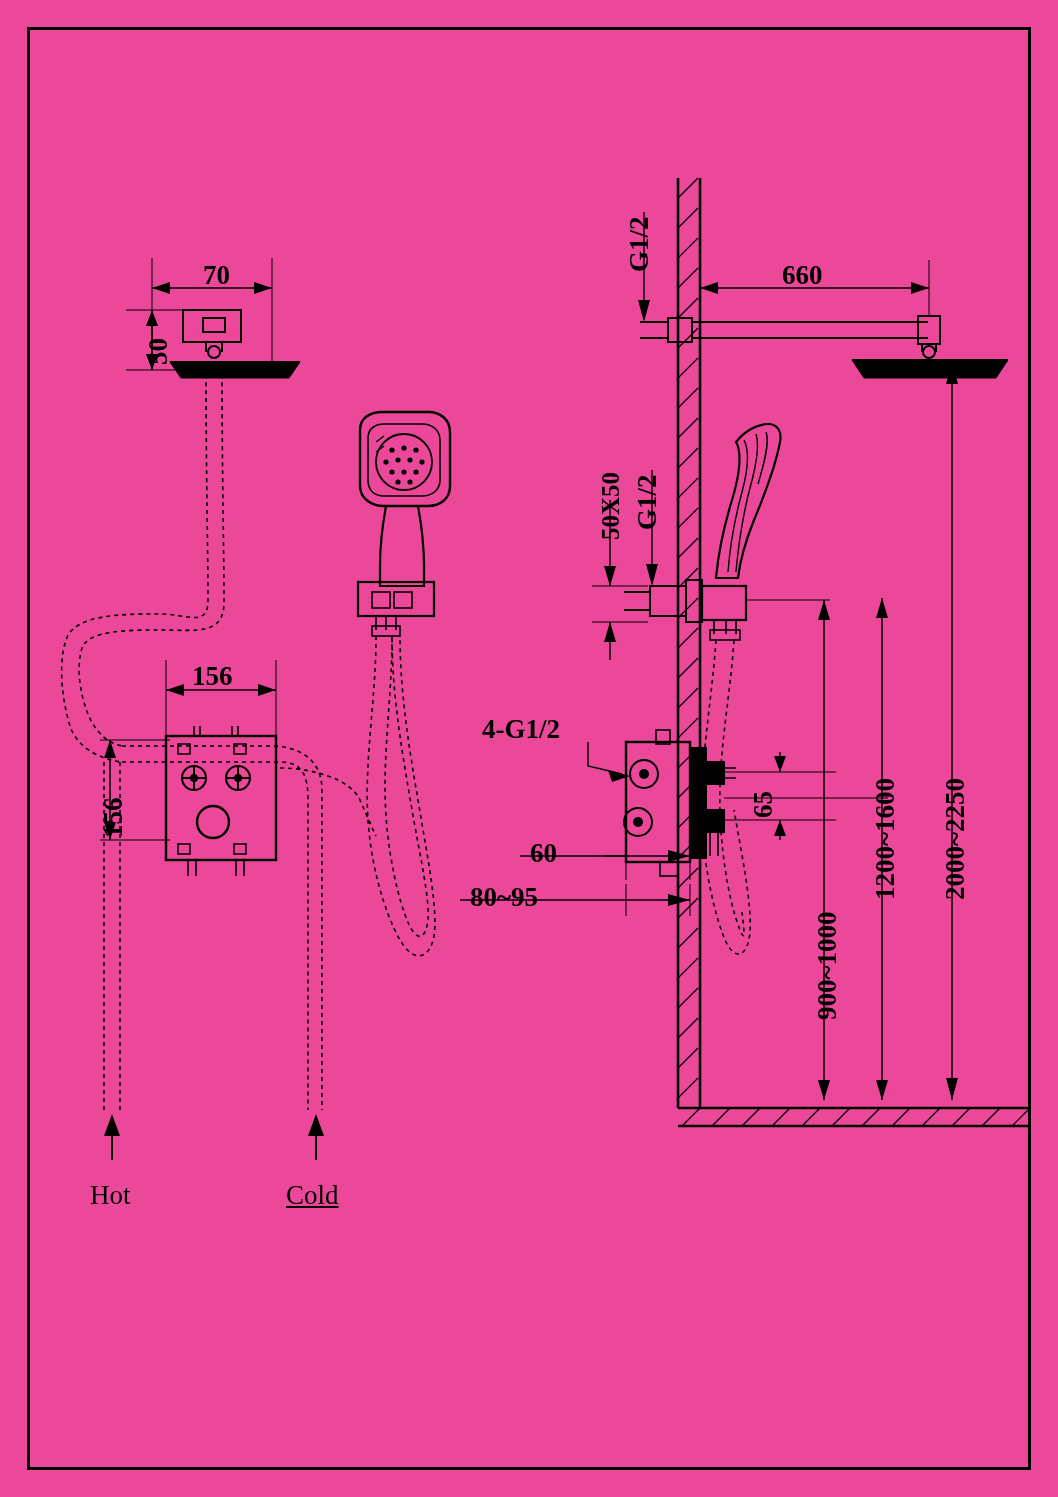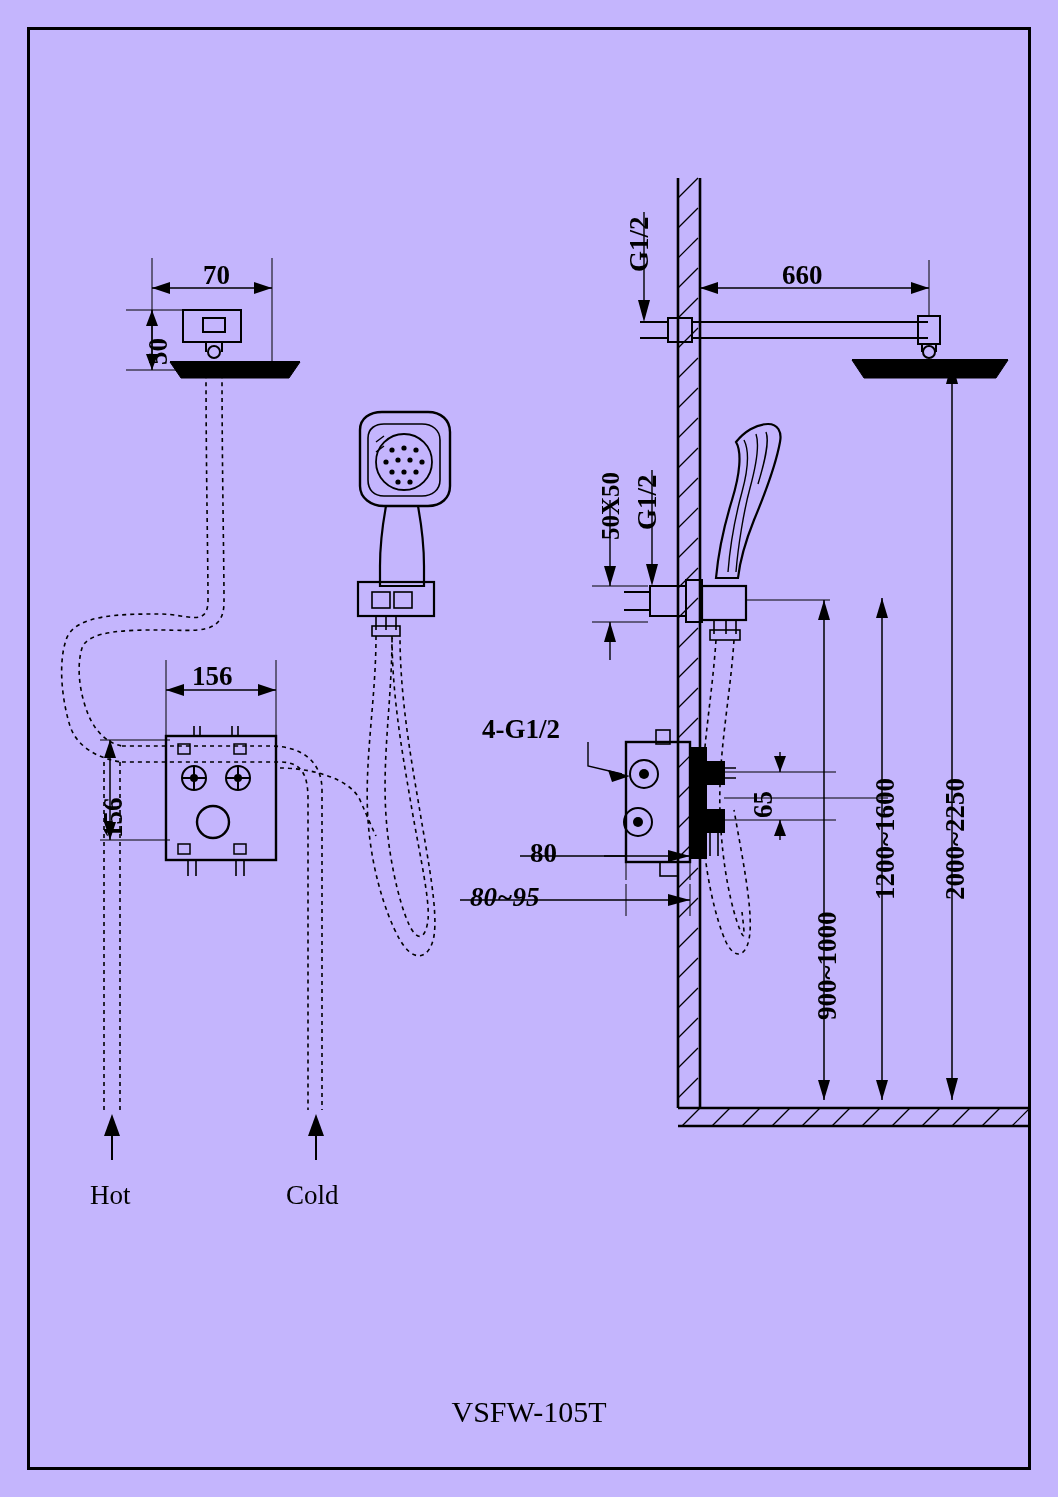--- a/index.html
+++ b/index.html
@@ -7,21 +7,21 @@
     padding: 0;
     background: #ffffff;
   }
   body {
     font-family: "Liberation Serif", serif;
   }
   #sheet {
     position: relative;
     width: 1058px;
     height: 1497px;
-    background: #c4b5fd;
+    background: #ec4899;
     overflow: hidden;
   }
   #frame {
     position: absolute;
     left: 27px;
     top: 27px;
     width: 1004px;
     height: 1443px;
     border: 3px solid #000;
     box-sizing: border-box;
@@ -388,29 +388,28 @@
       </g>
 
     </g>
   </svg>
 
   <div class="lbl dim" style="left:203px; top:262px;">70</div>
   <div class="lbl dim rot90" style="left:145px; top:365px;">50</div>
   <div class="lbl dim" style="left:192px; top:663px;">156</div>
   <div class="lbl dim rot90" style="left:100px; top:838px;">156</div>
   <div class="lbl plain" style="left:90px; top:1182px;">Hot</div>
-  <div class="lbl plain" style="left:286px; top:1182px;">Cold</div>
+  <div class="lbl plain" style="left:286px; top:1182px;text-decoration:underline;">Cold</div>
 
   <div class="lbl dim" style="left:782px; top:262px;">660</div>
   <div class="lbl dim rot90" style="left:626px; top:272px;">G1/2</div>
   <div class="lbl dim rot90" style="left:634px; top:530px;">G1/2</div>
   <div class="lbl dim-small rot90" style="left:598px; top:540px;">50X50</div>
   <div class="lbl dim" style="left:482px; top:716px;">4-G1/2</div>
-  <div class="lbl dim" style="left:530px; top:840px;">80</div>
-  <div class="lbl dim" style="left:470px; top:884px;font-style:italic;">80~95</div>
+  <div class="lbl dim" style="left:530px; top:840px;">60</div>
+  <div class="lbl dim" style="left:470px; top:884px;">80~95</div>
   <div class="lbl dim rot90" style="left:750px; top:818px;">65</div>
   <div class="lbl dim rot90" style="left:814px; top:1020px;">900~1000</div>
   <div class="lbl dim rot90" style="left:872px; top:900px;">1200~1600</div>
   <div class="lbl dim rot90" style="left:942px; top:900px;">2000~2250</div>
 
-  <div id="model-code">VSFW-105T</div>
 
 </div>
 
 </body></html>

